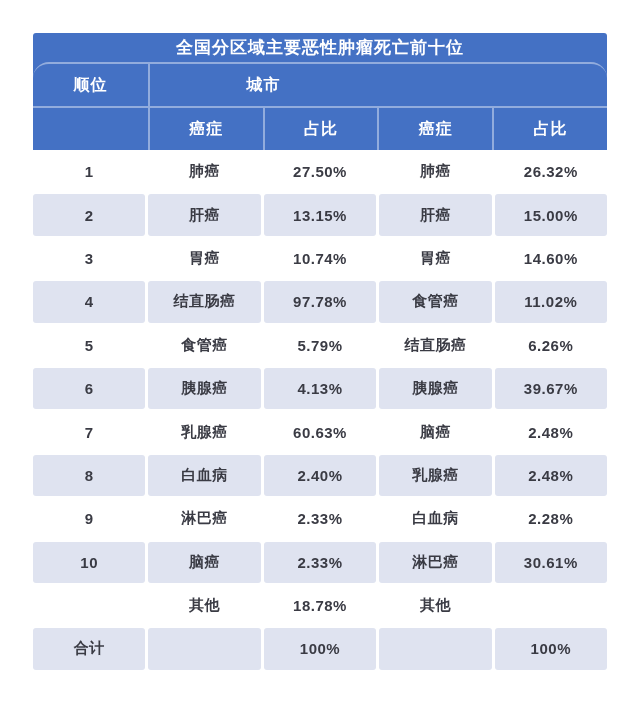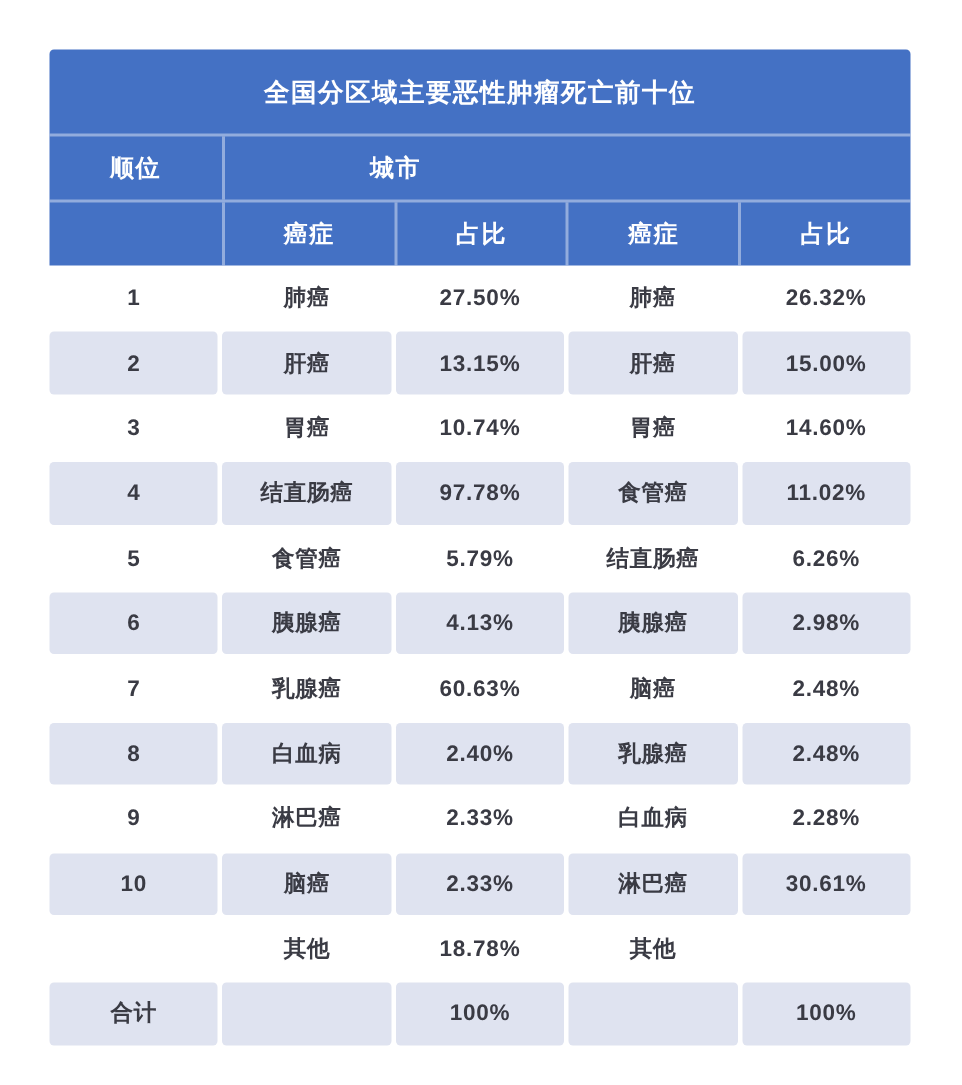--- a/index.html
+++ b/index.html
@@ -14,30 +14,30 @@
     position: absolute; left: 33px; top: 33px; width: 574px;
   }
   
   .thead {
     background: #4471c4;
     color: #ffffff;
     border-radius: 3px 3px 0 0;
     overflow: hidden;
   }
   .title-bar {
-    height: 56px;
+    height: 29px;
     display: flex; align-items: center; justify-content: center;
     font-size: 17px; font-weight: 700; letter-spacing: 1px;
   }
   .hrow {
     display: grid;
     border-top: 2px solid rgba(255,255,255,0.42);
     height: 42px;
   }
-  .hrow1 { grid-template-columns: 1fr 2fr 2fr; }
+  .hrow1 { grid-template-columns: 1fr 2fr 2fr; border-radius: 16px; }
   .hrow2 { grid-template-columns: repeat(5, 1fr); }
   .hcell {
     display: flex; align-items: center; justify-content: center;
     font-size: 16px; font-weight: 700; letter-spacing: 1px;
   }
   .bl { border-left: 2px solid rgba(255,255,255,0.42); }
   
   .tbody { width: 100%; }
   .row {
     display: grid;
@@ -114,21 +114,21 @@
           <div class="cell">食管癌</div>
           <div class="cell">5.79%</div>
           <div class="cell">结直肠癌</div>
           <div class="cell">6.26%</div>
         </div>
         <div class="row shaded">
           <div class="cell">6</div>
           <div class="cell">胰腺癌</div>
           <div class="cell">4.13%</div>
           <div class="cell">胰腺癌</div>
-          <div class="cell">2.98%</div>
+          <div class="cell">39.67%</div>
         </div>
         <div class="row">
           <div class="cell">7</div>
           <div class="cell">乳腺癌</div>
           <div class="cell">60.63%</div>
           <div class="cell">脑癌</div>
           <div class="cell">2.48%</div>
         </div>
         <div class="row shaded">
           <div class="cell">8</div>

